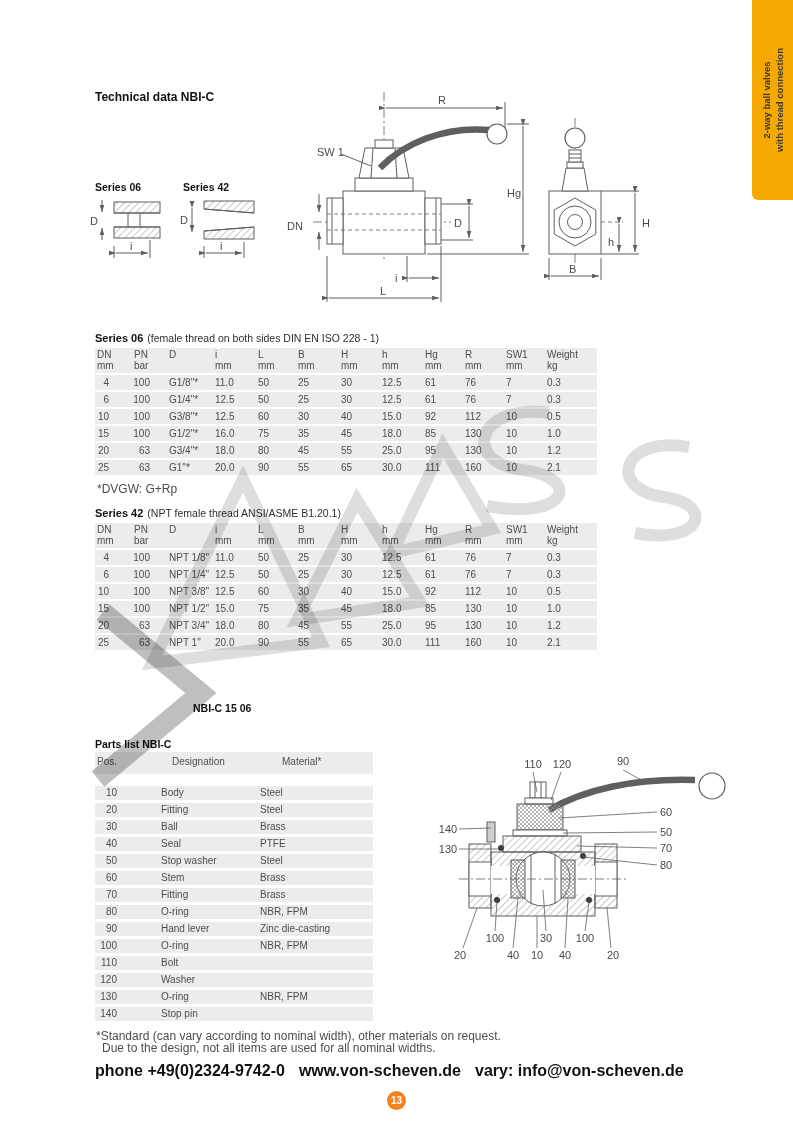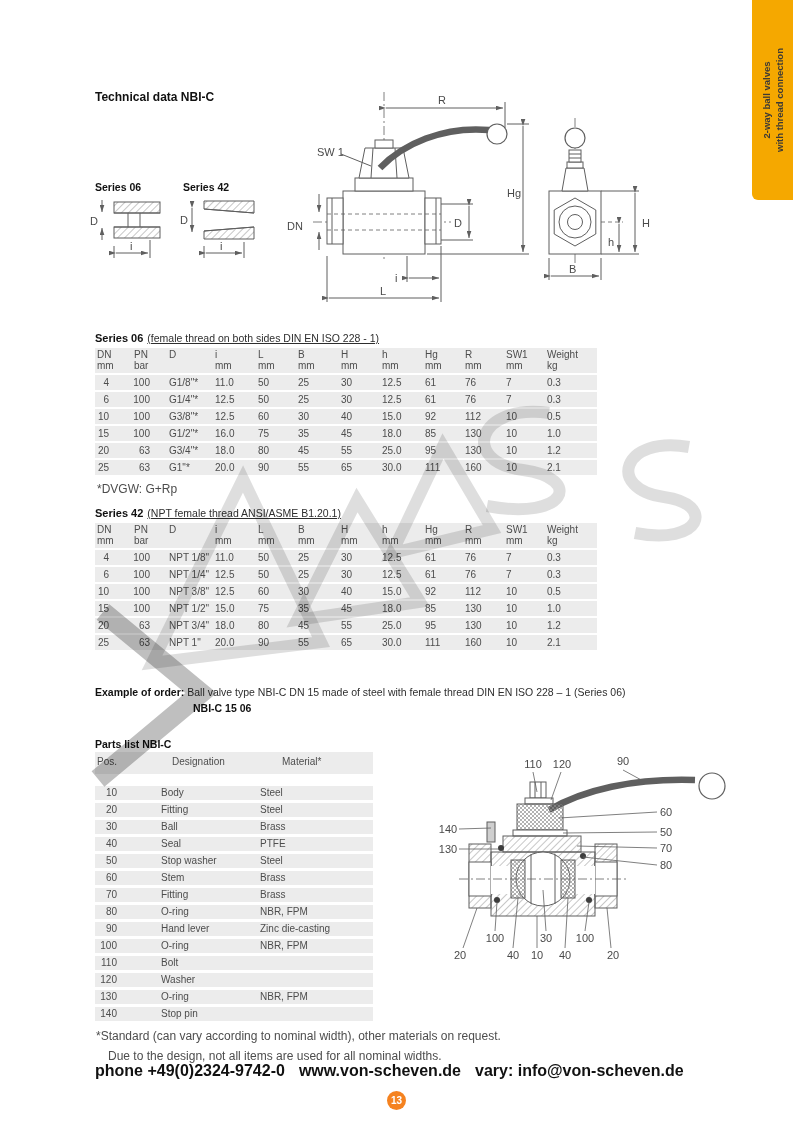--- a/index.html
+++ b/index.html
@@ -10,21 +10,21 @@
   .tab{position:absolute;left:752px;top:0;width:41px;height:200px;border-radius:0 0 0 6px;z-index:6;}
   .tab-inner{position:absolute;left:0;top:200px;width:200px;height:41px;
              transform-origin:0 0;transform:rotate(-90deg);
              display:flex;flex-direction:column;justify-content:center;text-align:center;}
   .tab-inner span{display:block;font-size:9.5px;font-weight:bold;color:#3d3a35;line-height:13px;}
   
   .h-title{font-size:12px;font-weight:bold;color:#111;}
   .h-small{font-size:10.5px;font-weight:bold;color:#111;}
   .sect-title{font-size:11px;color:#111;}
   .sect-title b{font-weight:bold;}
-  .sect-title .sub{font-weight:normal;font-size:10.5px;color:#2e2e2e;margin-left:4px;text-decoration:underline;}
+  .sect-title .sub{font-weight:normal;font-size:10.5px;color:#2e2e2e;margin-left:4px;}
   
   .dim-table{width:502px;font-size:10px;color:#4d4d4d;}
   .t-head,.t-row{display:grid;grid-template-columns:37px 35px 46px 43px 40px 43px 41px 43px 40px 41px 41px 52px;background:#ececec;}
   .t-head{height:24px;padding-top:1px;}
   .t-head .t-cell{line-height:11px;padding-left:2px;}
   .t-row{height:15px;line-height:15px;margin-top:2px;}
   .t-row .t-cell{padding-left:2px;white-space:nowrap;}
   .t-row .col0{text-align:right;padding-right:23px;padding-left:0;}
   .t-row .col1{text-align:right;padding-right:17px;padding-left:0;}
   
@@ -475,24 +475,20 @@
             <div class="t-cell col6">65</div>
             <div class="t-cell col7">30.0</div>
             <div class="t-cell col8">111</div>
             <div class="t-cell col9">160</div>
             <div class="t-cell col10">10</div>
             <div class="t-cell col11">2.1</div>
           </div>
         </div>
     </div>
 
-    <div class="abs order" style="left:95px;top:686px;">
-      <b>Example of order:</b>
-      <span>Ball valve type NBI-C DN 15 made of steel with female thread DIN EN ISO 228 – 1 (Series 06)</span>
-    </div>
     <div class="abs order" style="left:193px;top:702px;"><b>NBI-C 15 06</b></div>
 
     <div class="abs h-small" style="left:95px;top:738px;">Parts list NBI-C</div>
     <div class="abs parts-table" style="left:95px;top:752px;">
       <div class="p-head">
           <div class="t-cell col0">Pos.</div>
           <div class="t-cell col1">Designation</div>
           <div class="t-cell col2">Material*</div>
         </div>
       <div class="p-rows">
@@ -562,21 +558,21 @@
             <div class="t-cell col2">NBR, FPM</div>
           </div>
           <div class="p-row">
             <div class="t-cell col0">140</div>
             <div class="t-cell col1">Stop pin</div>
             <div class="t-cell col2"></div>
           </div>
         </div>
     </div>
     <div class="abs footnote" style="left:96px;top:1029px;">*Standard (can vary according to nominal width), other materials on request.</div>
-    <div class="abs footnote" style="left:108px;top:1041px;margin-top:8px;">Due to the design, not all items are used for all nominal widths.</div>
+    <div class="abs footnote" style="left:102px;top:1041px;">Due to the design, not all items are used for all nominal widths.</div>
 
     <svg class="abs" style="left:433px;top:748px;" width="350" height="225" viewBox="0 0 350 225">
       <defs>
         <pattern id="hp" width="5" height="5" patternUnits="userSpaceOnUse" patternTransform="rotate(45)">
           <line x1="0" y1="0" x2="0" y2="5" stroke="#909090" stroke-width="1"></line>
         </pattern>
         <pattern id="hpx" width="4" height="4" patternUnits="userSpaceOnUse">
           <path d="M0,0 L4,4 M4,0 L0,4" stroke="#909090" stroke-width="0.7"></path>
         </pattern>
       </defs>

